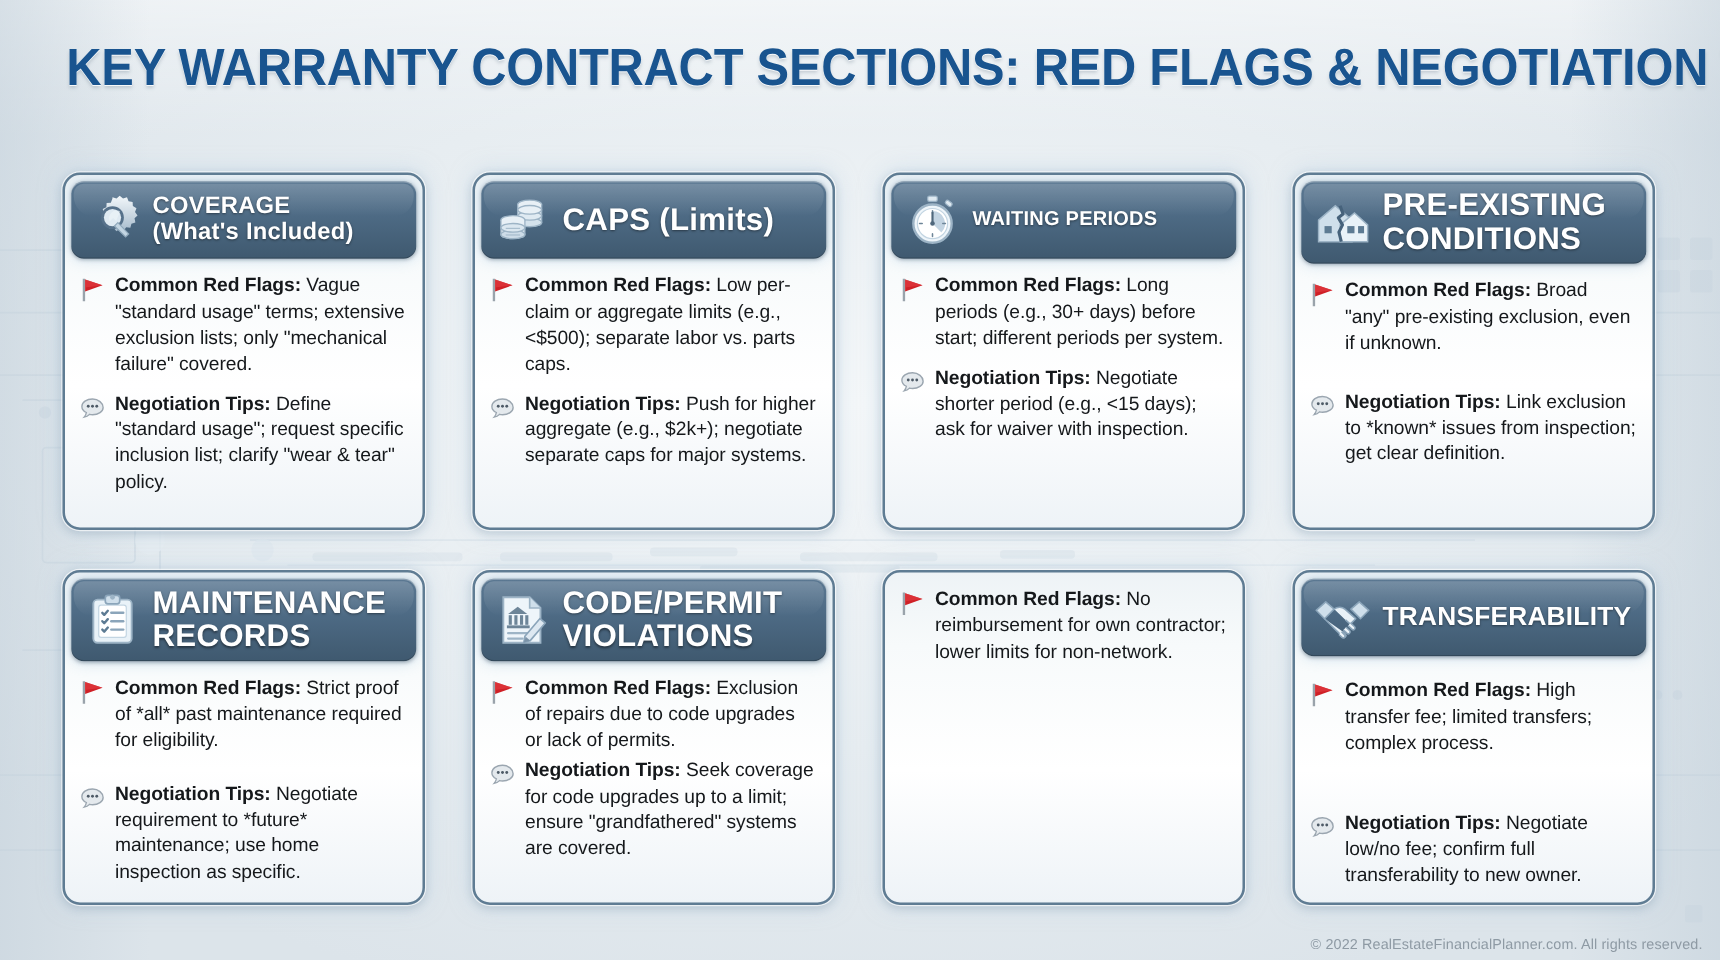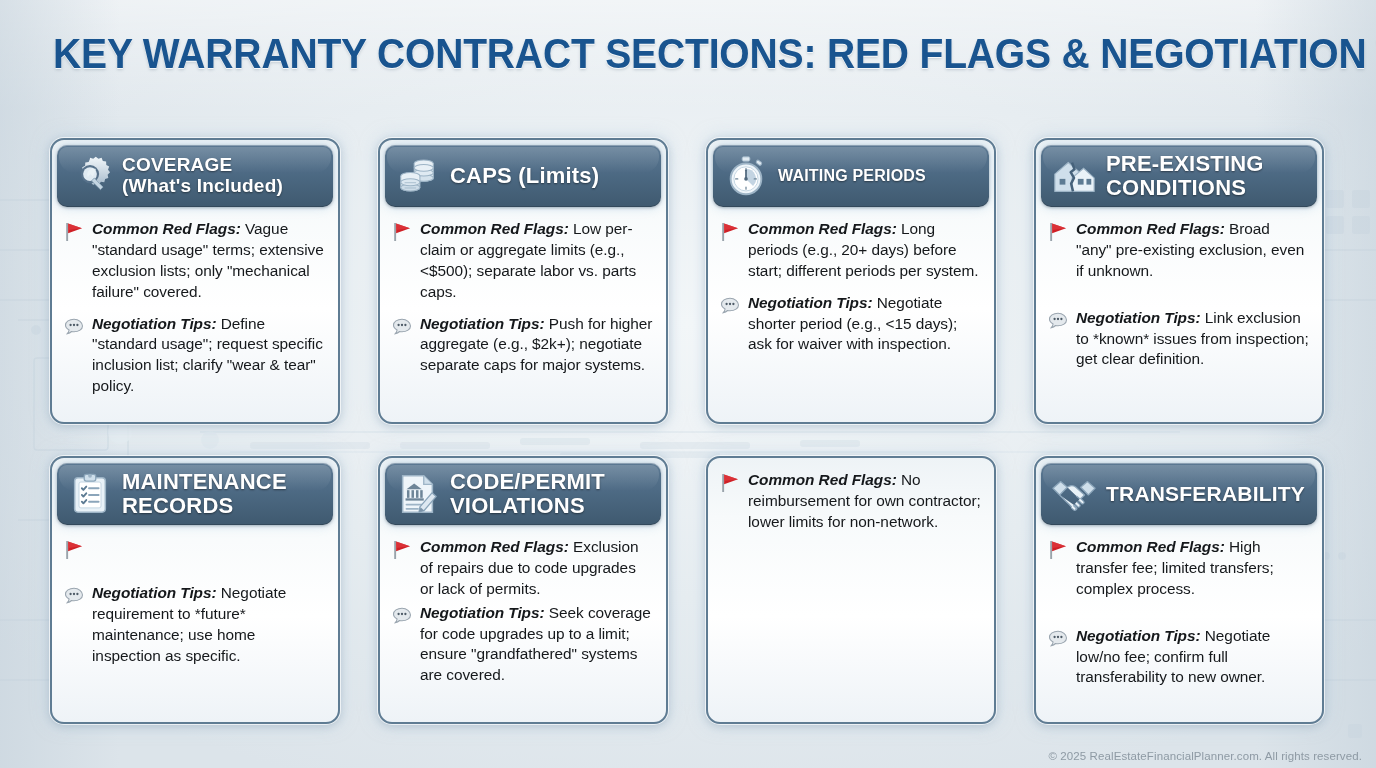--- a/index.html
+++ b/index.html
@@ -116,63 +116,63 @@
     flex: 0 0 auto;
     width: 46px; height: 46px;
     display: flex; align-items: center; justify-content: center;
     position: relative; z-index: 1;
   }
   .hdr-icon svg { display:block; width:100%; height:100%; }
 
   .hdr-title {
     position: relative; z-index: 1;
     color: #ffffff;
-    font-size: 22px;
+    font-size: 25px;
     font-weight: 700;
     line-height: 1.08;
     letter-spacing: .2px;
     text-shadow: 0 1px 2px rgba(0,0,0,.45);
     white-space: pre-line;
   }
   .card.c1 .hdr-title { font-size: 19px; }
   .card.c8 .hdr-title { font-size: 21px; }
   .card.c3 .hdr-title { font-size: 16px; }
 
   
   .card-body {
     flex: 1 1 auto;
     padding: 12px 13px 10px 11px;
     display: flex;
     flex-direction: column;
     gap: 11px;
   }
   .card.c6 .card-body { gap: 3px; }
   .card.c4 .card-body { gap: 26px; }
-  .card.c8 .card-body { gap: 26px; }
+  .card.c8 .card-body { gap: 44px; justify-content: flex-end; }
   .card.c5 .card-body { gap: 22px; }
 
   .point {
     display: flex;
     align-items: flex-start;
     gap: 7px;
   }
   .pt-icon {
     flex: 0 0 auto;
     width: 22px; height: 22px;
     margin-top: 2px;
   }
   .pt-icon svg { display:block; width:100%; height:100%; }
 
   .pt-text {
     font-size: 15.4px;
     line-height: 1.355;
     color: #15181b;
     letter-spacing: -0.05px;
   }
-  .pt-text b { font-weight: 700; font-style: italic; }
+  .pt-text b { font-weight: 700; }
 
   
   .connectors { position:absolute; inset:0; z-index: 6; pointer-events:none; }
 
   
   .footer {
     position: absolute;
     right: 14px;
     bottom: 6px;
     z-index: 7;
@@ -376,21 +376,21 @@
     </div>
     <div class="card-body">
       <div class="point">
         <span class="pt-icon">
           <svg viewBox="0 0 22 22">
               <rect x="3.2" y="2" width="1.9" height="18" fill="#9aa3ab"></rect>
               <path d="M5.1 2.6 L19 7.2 L5.1 12.2 Z" fill="#cf2026"></path>
               <path d="M5.1 2.6 L19 7.2 L5.1 9 Z" fill="#e0393e" opacity=".7"></path>
             </svg>
         </span>
-        <span class="pt-text"><b>Common Red Flags:</b> <span>Long periods (e.g., 20+ days) before start; different periods per system.</span></span>
+        <span class="pt-text"><b>Common Red Flags:</b> <span>Long periods (e.g., 30+ days) before start; different periods per system.</span></span>
       </div>
       <div class="point">
         <span class="pt-icon">
           <svg viewBox="0 0 22 22">
               <path d="M11 3.2c-4.7 0-8.5 2.6-8.5 5.9 0 2 1.4 3.8 3.6 4.9-.2 1.4-.9 2.7-1.8 3.7 1.7-.3 3.2-1.1 4.3-2.2.8.2 1.6.3 2.4.3 4.7 0 8.5-2.6 8.5-5.9S15.7 3.2 11 3.2z" fill="#e4e9ed" stroke="#9ba6b0" stroke-width="1.1"></path>
               <circle cx="7.6" cy="9" r="1.15" fill="#4d5a66"></circle>
               <circle cx="11" cy="9" r="1.15" fill="#4d5a66"></circle>
               <circle cx="14.4" cy="9" r="1.15" fill="#4d5a66"></circle>
             </svg>
         </span>
@@ -468,20 +468,21 @@
     </div>
     <div class="card-body">
       <div class="point">
         <span class="pt-icon">
           <svg viewBox="0 0 22 22">
               <rect x="3.2" y="2" width="1.9" height="18" fill="#9aa3ab"></rect>
               <path d="M5.1 2.6 L19 7.2 L5.1 12.2 Z" fill="#cf2026"></path>
               <path d="M5.1 2.6 L19 7.2 L5.1 9 Z" fill="#e0393e" opacity=".7"></path>
             </svg>
         </span>
+        <span class="pt-text"><b>Common Red Flags:</b> <span>Strict proof of *all* past maintenance required for eligibility.</span></span>
       </div>
       <div class="point">
         <span class="pt-icon">
           <svg viewBox="0 0 22 22">
               <path d="M11 3.2c-4.7 0-8.5 2.6-8.5 5.9 0 2 1.4 3.8 3.6 4.9-.2 1.4-.9 2.7-1.8 3.7 1.7-.3 3.2-1.1 4.3-2.2.8.2 1.6.3 2.4.3 4.7 0 8.5-2.6 8.5-5.9S15.7 3.2 11 3.2z" fill="#e4e9ed" stroke="#9ba6b0" stroke-width="1.1"></path>
               <circle cx="7.6" cy="9" r="1.15" fill="#4d5a66"></circle>
               <circle cx="11" cy="9" r="1.15" fill="#4d5a66"></circle>
               <circle cx="14.4" cy="9" r="1.15" fill="#4d5a66"></circle>
             </svg>
         </span>
@@ -594,13 +595,13 @@
               <circle cx="14.4" cy="9" r="1.15" fill="#4d5a66"></circle>
             </svg>
         </span>
         <span class="pt-text"><b>Negotiation Tips:</b> <span>Negotiate low/no fee; confirm full transferability to new owner.</span></span>
       </div>
     </div>
   </div>
 
 </div>
 
-<div class="footer">© 2025 RealEstateFinancialPlanner.com. All rights reserved.</div>
+<div class="footer">© 2022 RealEstateFinancialPlanner.com. All rights reserved.</div>
 
 </body></html>

